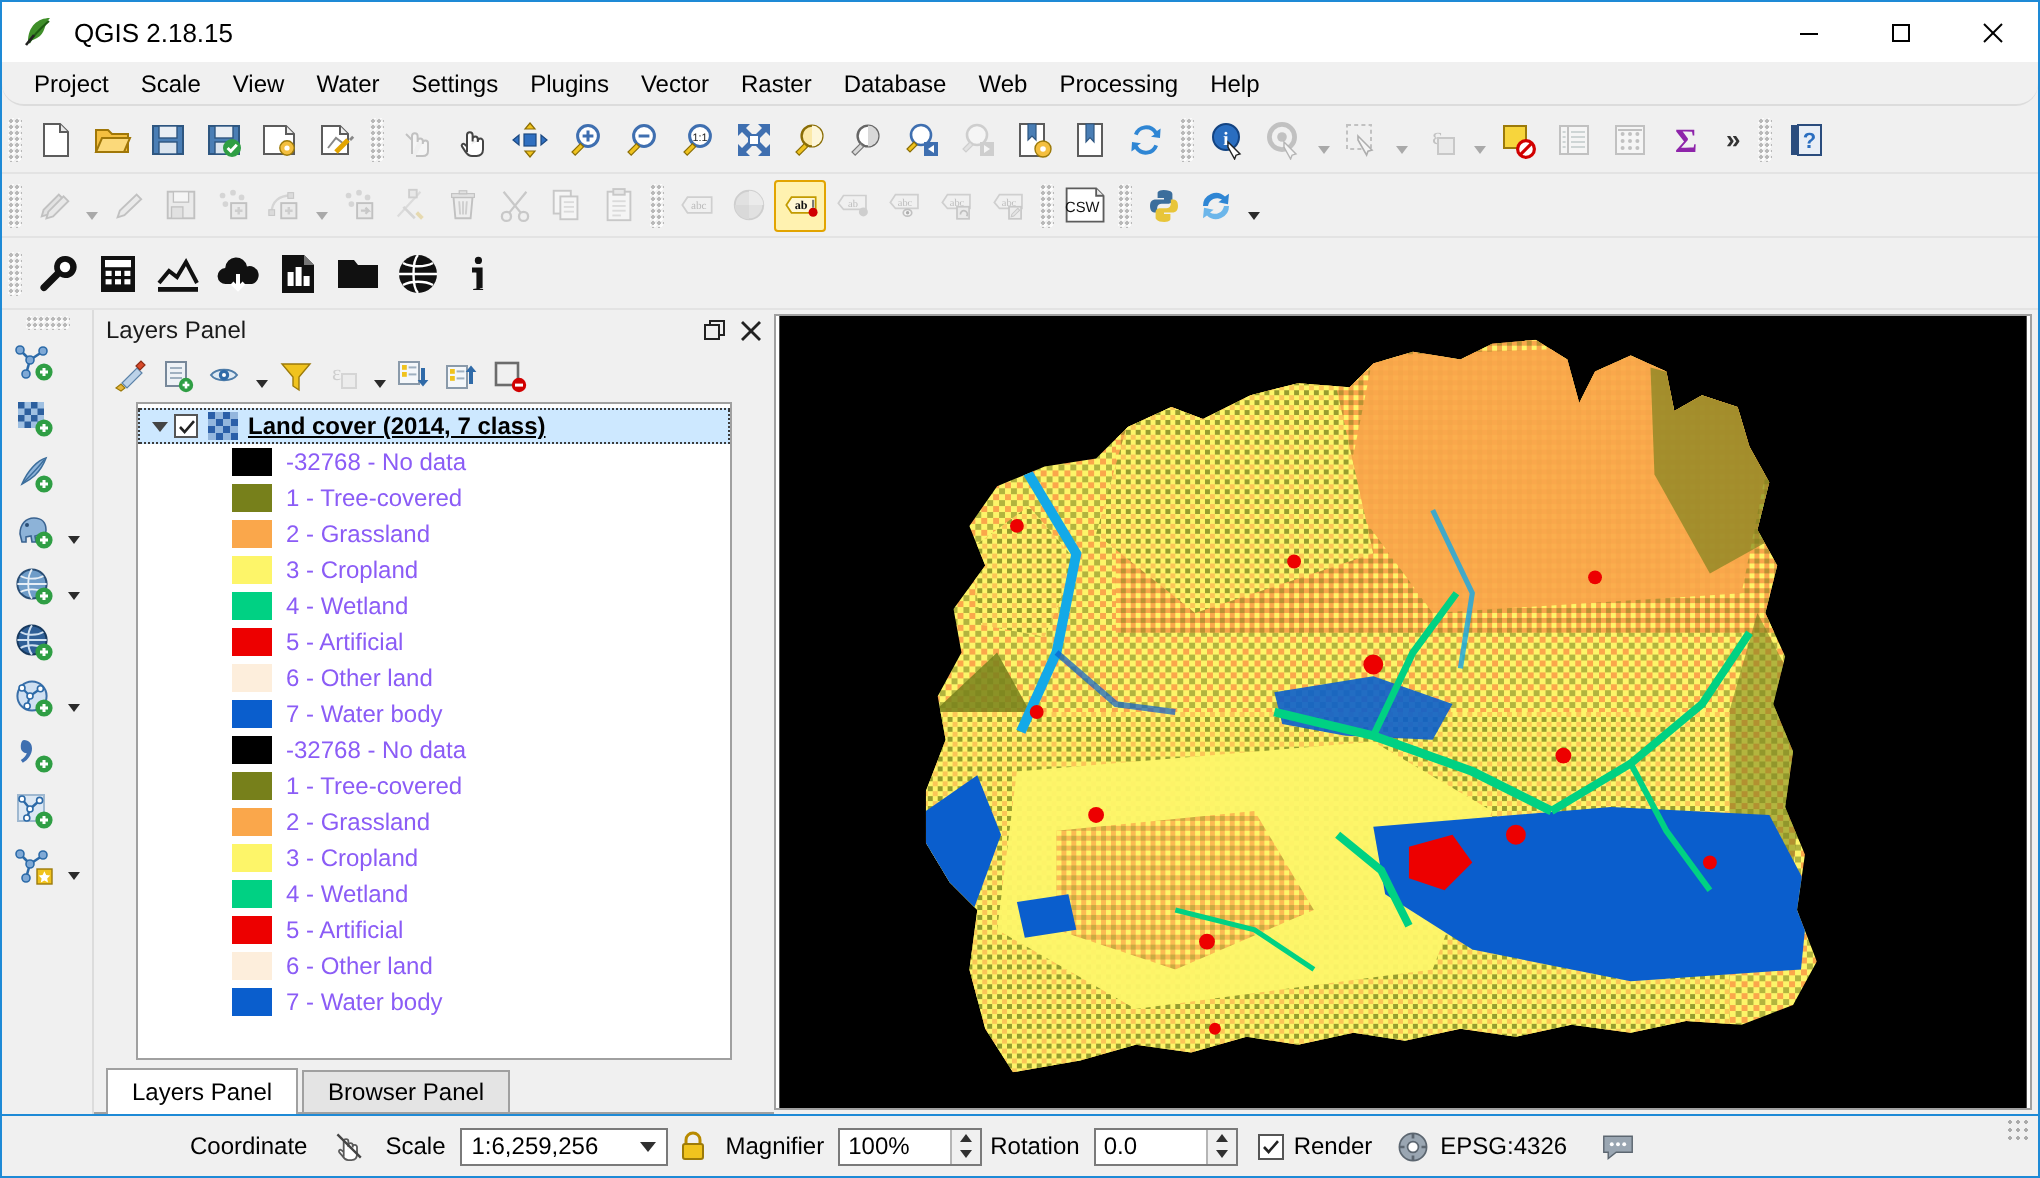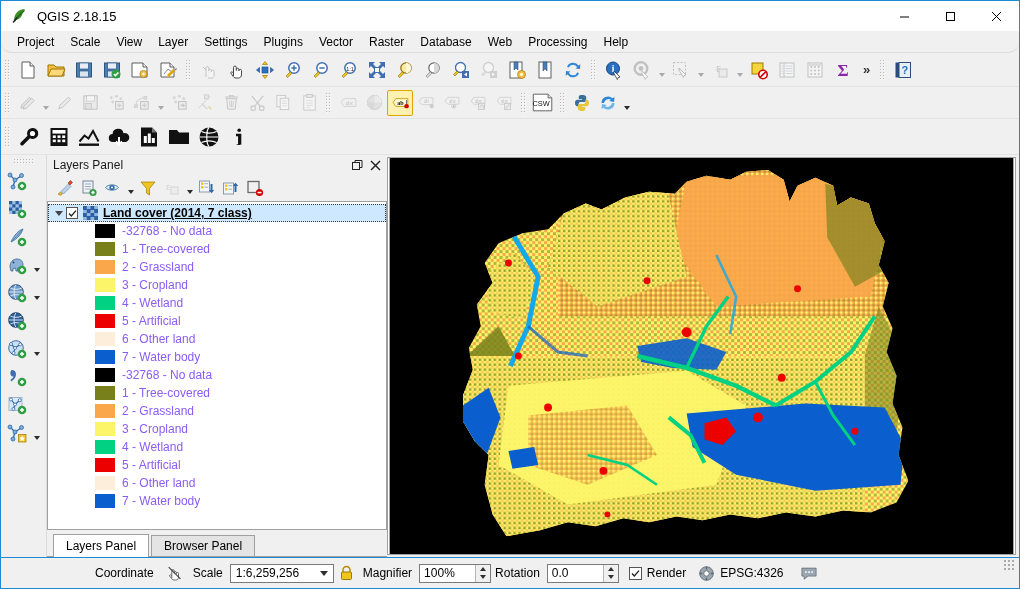--- a/index.html
+++ b/index.html
@@ -113,21 +113,21 @@
     cursor:default; color:#222;
   }
   .panel-tools {
     height:26px; flex:0 0 26px; display:flex; align-items:center; padding-left:6px;
     background:#f0f0f0;
   }
   .panel-tools .tbtn { width:24px; height:22px; }
   .panel-tools .caret { height:22px; padding-bottom:5px; }
 
   .legend {
-    flex:1 1 auto; margin:0 0; background:#fff;
+    flex:1 1 auto; margin:0 21px; background:#fff;
     border:1px solid #a0a0a0; overflow:hidden; min-height:0;
     padding-top:2px;
   }
   .lyr-row {
     display:flex; align-items:center; height:18px; padding-left:4px; white-space:nowrap;
     cursor:default;
   }
   .lyr-row.selected {
     background:#cde8ff; outline:1px dotted #3c3c3c; outline-offset:-1px;
   }
@@ -266,21 +266,21 @@
             <line x1="10" y1="1" x2="1" y2="10" stroke="currentColor" stroke-width="1"></line>
           </svg>
       </div>
     </div>
   </div>
 
   <div class="menubar">
     <div class="mi">Project</div>
     <div class="mi">Scale</div>
     <div class="mi">View</div>
-    <div class="mi">Layer</div>
+    <div class="mi">Water</div>
     <div class="mi">Settings</div>
     <div class="mi">Plugins</div>
     <div class="mi">Vector</div>
     <div class="mi">Raster</div>
     <div class="mi">Database</div>
     <div class="mi">Web</div>
     <div class="mi">Processing</div>
     <div class="mi">Help</div>
   </div>
 

